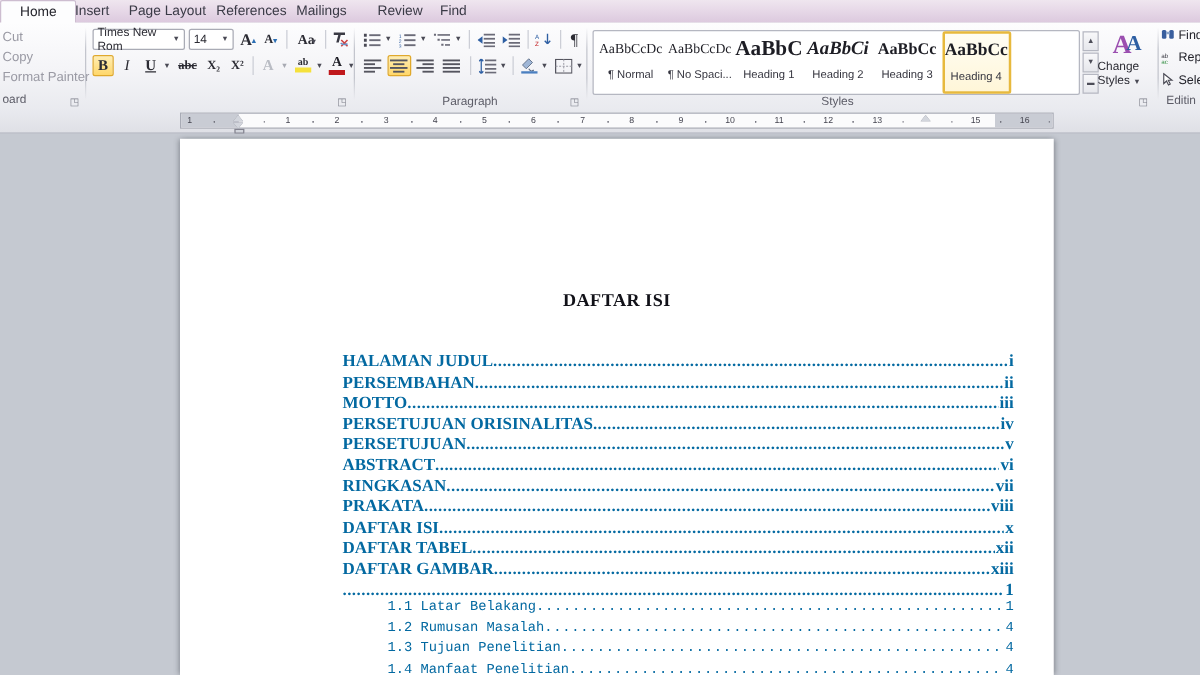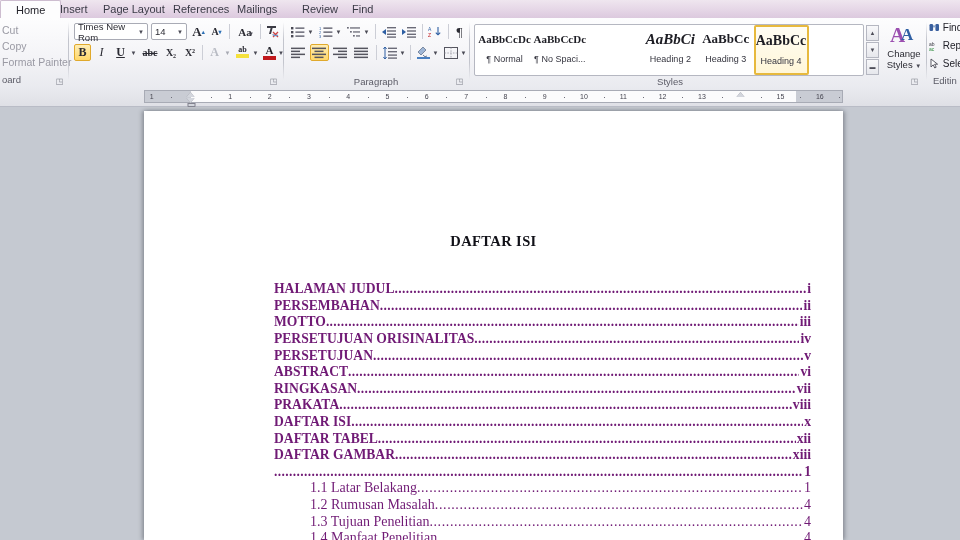--- a/index.html
+++ b/index.html
@@ -81,21 +81,21 @@
   .style-item{
     position:absolute;top:0;height:50px;width:62px;
     text-align:center;box-sizing:border-box;padding-top:4px;cursor:default;
   }
   .style-item.sel{
     border:2px solid #e7b93d;border-radius:2px;
     background:linear-gradient(to bottom,#fffdf4,#fff6d8);
   }
   .style-prev{
     font-family:"Liberation Serif",serif;color:#1d1d24;line-height:20px;
-    white-space:nowrap;overflow:hidden;font-weight:bold;
+    white-space:nowrap;overflow:hidden;
   }
   .style-name{
     font-size:9px;color:#35353f;margin-top:5px;white-space:nowrap;
     overflow:hidden;text-overflow:clip;
   }
   .gal-scroll{
     position:absolute;width:13px;height:16px;
     background:linear-gradient(to bottom,#f8f8fa,#e6e7ec);
     border:1px solid #b5b7c1;box-sizing:border-box;
     font-size:6px;color:#4d4d58;text-align:center;line-height:14px;
@@ -158,26 +158,26 @@
   }
   #doc-title{
     position:absolute;left:0;right:0;top:122px;text-align:center;
     font-family:"Liberation Serif",serif;font-weight:bold;
     font-size:14.5px;color:#111118;letter-spacing:.4px;
   }
   #toc{
     position:absolute;left:130px;right:32px;top:170px;
   }
   .toc-row{
-    display:flex;align-items:center;
-    font-family:"Liberation Serif",serif;color:#701a75;
+    display:flex;align-items:flex-start;
+    font-family:"Liberation Serif",serif;color:#0369a1;
     height:16.6px;
   }
   .toc-row.lvl1{font-weight:bold;font-size:13.6px;}
-  .toc-row.lvl2{font-weight:normal;font-size:14px;padding-left:36px;}
+  .toc-row.lvl2{font-weight:normal;font-size:11px;padding-left:36px;font-family:Liberation Mono, monospace;}
   .toc-label{white-space:nowrap;flex:0 0 auto;}
   .toc-lead{
     flex:1 1 auto;overflow:hidden;white-space:nowrap;
     margin:0 0px 0 0;
     letter-spacing:.6px;
   }
   .lvl1 .toc-lead{letter-spacing:.35px;}
   .toc-pg{flex:0 0 auto;text-align:right;white-space:nowrap;padding-left:1px;}
 </style>
 </head>
@@ -433,20 +433,24 @@
   <div class="group" id="grp-styles" style="left:470px;width:455px;">
     <div id="styles-gallery" style="left:4px;width:390px;">
         <div class="style-item" style="left: 2px; width: 55px;">
           <div class="style-prev" style="font-size: 11px;">AaBbCcDc</div>
           <div class="style-name">¶ Normal</div>
         </div>
         <div class="style-item" style="left: 57.3px; width: 55px;">
           <div class="style-prev" style="font-size: 11px;">AaBbCcDc</div>
           <div class="style-name">¶ No Spaci...</div>
         </div>
+        <div class="style-item" style="left: 112.6px; width: 55px;">
+          <div class="style-prev" style="font-size: 17px; font-weight: bold;">AaBbC</div>
+          <div class="style-name">Heading 1</div>
+        </div>
         <div class="style-item" style="left: 167.9px; width: 55px;">
           <div class="style-prev" style="font-size: 15px; font-weight: bold; font-style: italic;">AaBbCi</div>
           <div class="style-name">Heading 2</div>
         </div>
         <div class="style-item" style="left: 223.2px; width: 55px;">
           <div class="style-prev" style="font-size: 13px; font-weight: bold;">AaBbCc</div>
           <div class="style-name">Heading 3</div>
         </div>
         <div class="style-item sel" style="left: 278.5px; width: 55px;">
           <div class="style-prev" style="font-size: 14px; font-weight: bold;">AaBbCc</div>
@@ -456,21 +460,21 @@
     <div class="gal-scroll" style="left:396px;top:7px;">▲</div>
     <div class="gal-scroll" style="left:396px;top:24px;">▼</div>
     <div class="gal-scroll" style="left:396px;top:41px;">▬</div>
 
     <div class="ctl" style="left:414px;top:4px;width:40px;height:26px;">
       <svg width="28" height="24" viewBox="0 0 28 24">
         <text x="0" y="19" font-family="serif" font-size="21" font-weight="bold" fill="#9b4fb0">A</text>
         <text x="11" y="17" font-family="serif" font-size="17" font-weight="bold" fill="#2e5fa3">A</text>
       </svg>
     </div>
-    <div style="position:absolute;left:408px;top:30px;width:52px;text-align:center;font-size:9.5px;color:#2b2b33;line-height:11px;">
+    <div style="position:absolute;left:408px;top:30px;width:52px;font-size:9.5px;color:#2b2b33;line-height:11px;">
       <span>Change</span><br>
       <span>Styles</span>
       <span style="font-size:6px;color:#4a4a55;">▼</span>
     </div>
     <div class="group-label" style="left:0;width:400px;">Styles</div>
     <div class="dlg-launch" style="left:440px;"></div>
   </div>
   <div class="group-sep" style="left:926px;"></div>
 
   <div class="group" id="grp-editing" style="left:927px;width:33px;">

